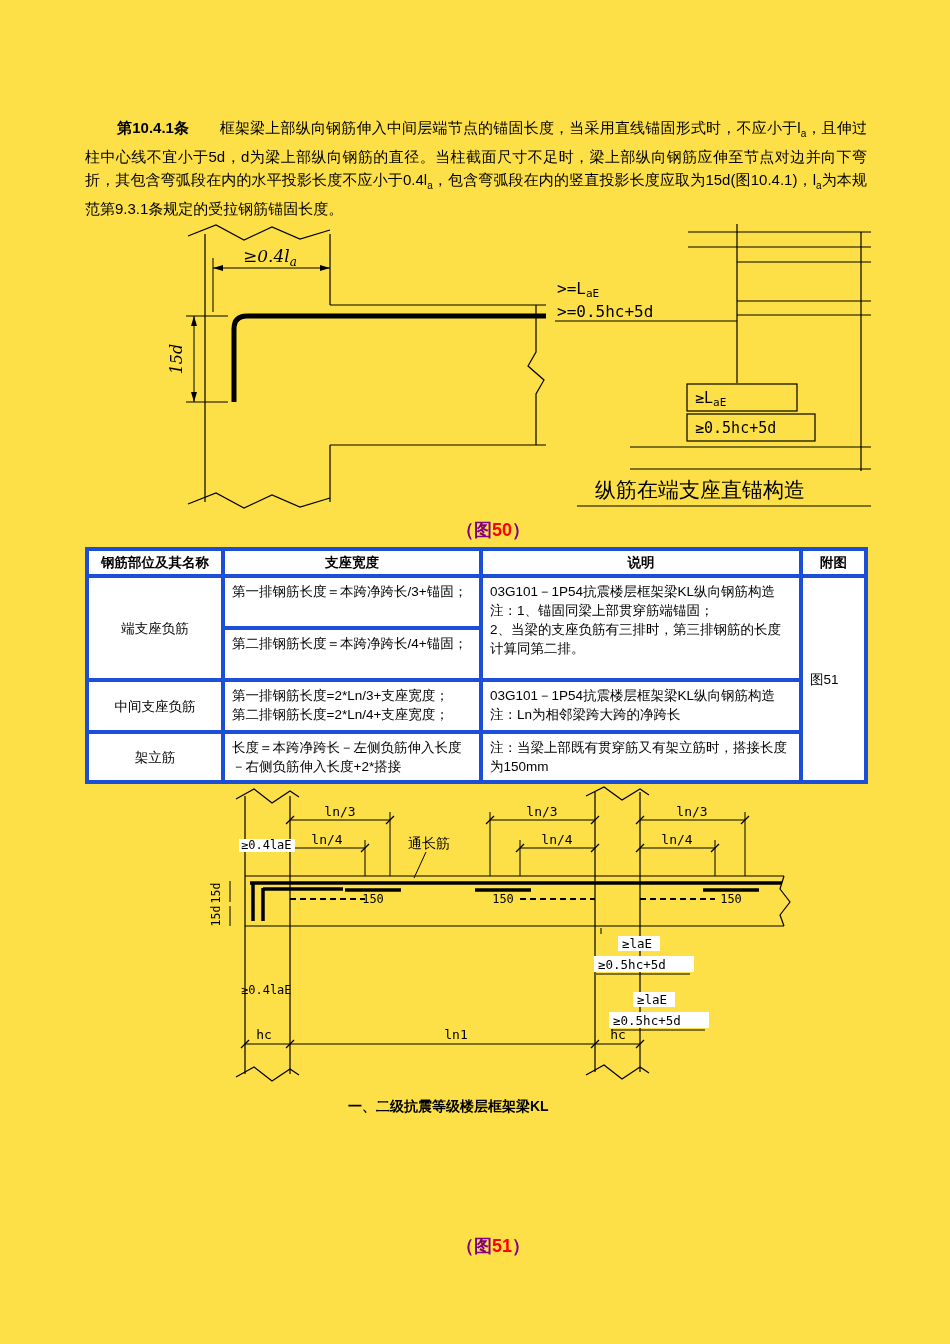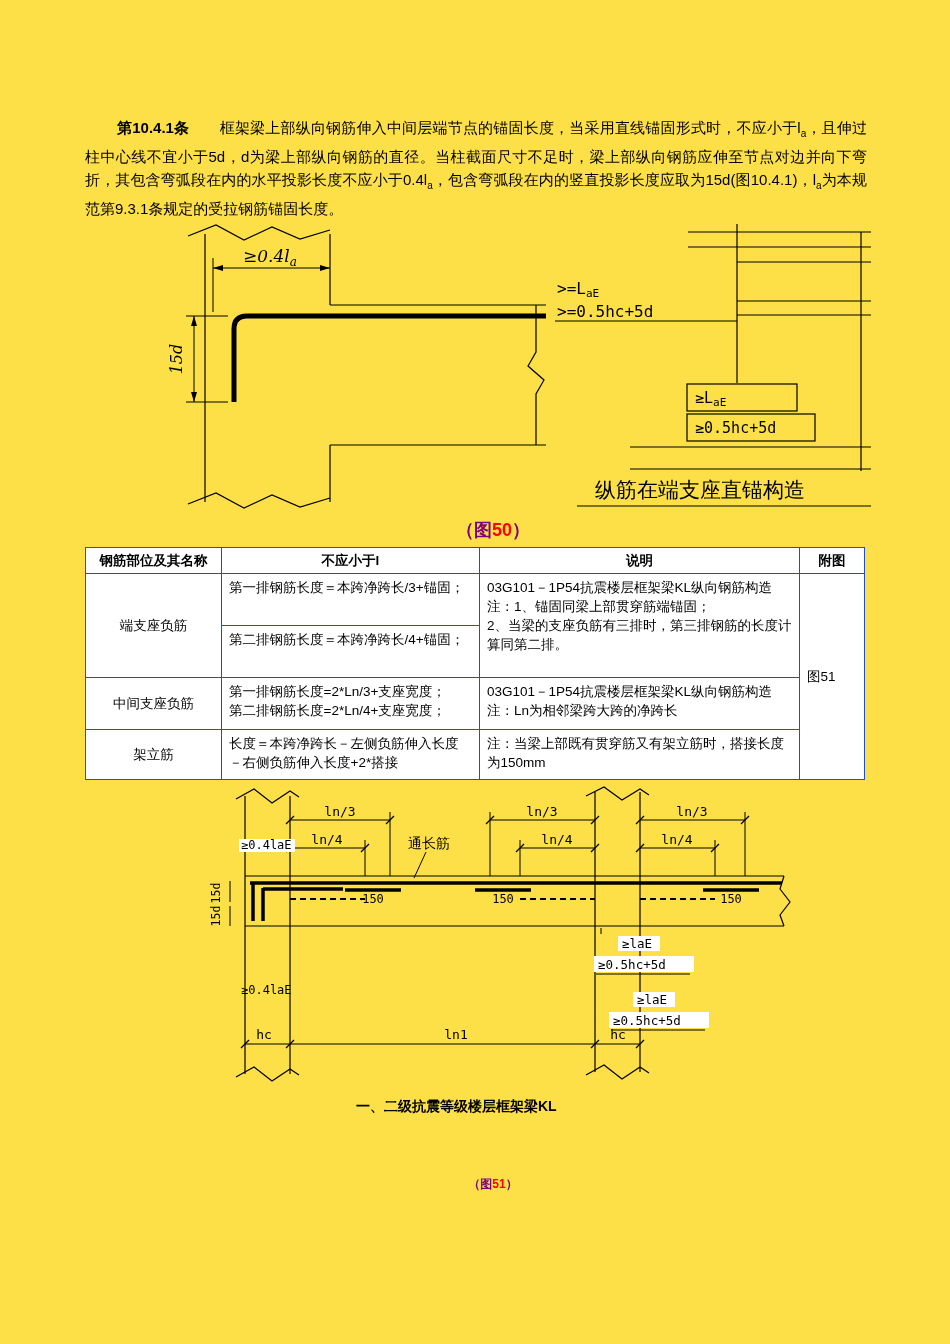--- a/index.html
+++ b/index.html
@@ -18,31 +18,31 @@
   svg text.math { font-family:"DejaVu Serif", serif; font-style:italic; }
 
   #figA { left:148px; top:222px; }
   #figB { left:549px; top:221px; }
   #figC { left:198px; top:786px; }
 
   .figcap { position:absolute; left:0; width:950px; text-align:center; font-weight:bold;padding-left:36px; }
   .figcap .p { color:#800080; }
   .figcap .r { color:#ff0000; }
   #cap50 { top:518px; font-size:18px; }
-  #cap51 { top:1176px; font-size:12px; }
+  #cap51 { top:1234px; font-size:18px; }
 
   table.spec { position:absolute; left:85px; top:547px; width:779px; border-collapse:collapse;
                font-size:13.5px; table-layout:fixed; background:#fff; }
-  .spec th, .spec td { border:1px solid #1d4ed8; padding:4px 7px; vertical-align:middle; line-height:19px; }
+  .spec th, .spec td { border:4px solid #1d4ed8; padding:4px 7px; vertical-align:middle; line-height:19px; }
   .spec th { font-weight:bold; text-align:center; height:26px; padding:2px; }
   .spec td.pre { white-space:pre-line; vertical-align:top; }
   .spec td.name { vertical-align:middle; text-align:center; }
   .spec td.figref { text-align:left; vertical-align:middle; }
 
-  #f51cap { position:absolute; left:356px; top:1098px; font-size:14px; font-weight:bold; }
+  #f51cap { position:absolute; left:348px; top:1098px; font-size:14px; font-weight:bold; }
   #f51note { position:absolute; left:318px; top:1122px; font-size:14px; line-height:22px; }
 </style>
 </head>
 <body>
 
 <div class="page">
 
   <p class="intro"><b>第10.4.1条</b><span>　　框架梁上部纵向钢筋伸入中间层端节点的锚固长度，当采用直线锚固形式时，不应小于l</span><sub>a</sub><span>，且伸过柱中心线不宜小于5d，d为梁上部纵向钢筋的直径。当柱截面尺寸不足时，梁上部纵向钢筋应伸至节点对边并向下弯折，其包含弯弧段在内的水平投影长度不应小于0.4l</span><sub>a</sub><span>，包含弯弧段在内的竖直投影长度应取为15d(图10.4.1)，l</span><sub>a</sub><span>为本规范第9.3.1条规定的受拉钢筋锚固长度。</span></p>
 
   <svg id="figA" width="400" height="292" viewBox="0 0 400 292">
@@ -102,21 +102,21 @@
   <table class="spec">
     <colgroup>
         <col style="width:136px">
         <col style="width:258px">
         <col style="width:320px">
         <col style="width:65px">
       </colgroup>
     <tbody>
         <tr>
       <th>钢筋部位及其名称</th>
-      <th>不应小于l</th>
+      <th>支座宽度</th>
       <th>说明</th>
       <th>附图</th>
     </tr>
     <tr style="height:52px">
       <td class="name" rowspan="2">端支座负筋</td>
       <td class="pre">第一排钢筋长度＝本跨净跨长/3+锚固；</td>
       <td class="pre" rowspan="2">03G101－1P54抗震楼层框架梁KL纵向钢筋构造
 注：1、锚固同梁上部贯穿筋端锚固；
 2、当梁的支座负筋有三排时，第三排钢筋的长度计算同第二排。</td>
       <td class="figref" rowspan="4">图51</td>

